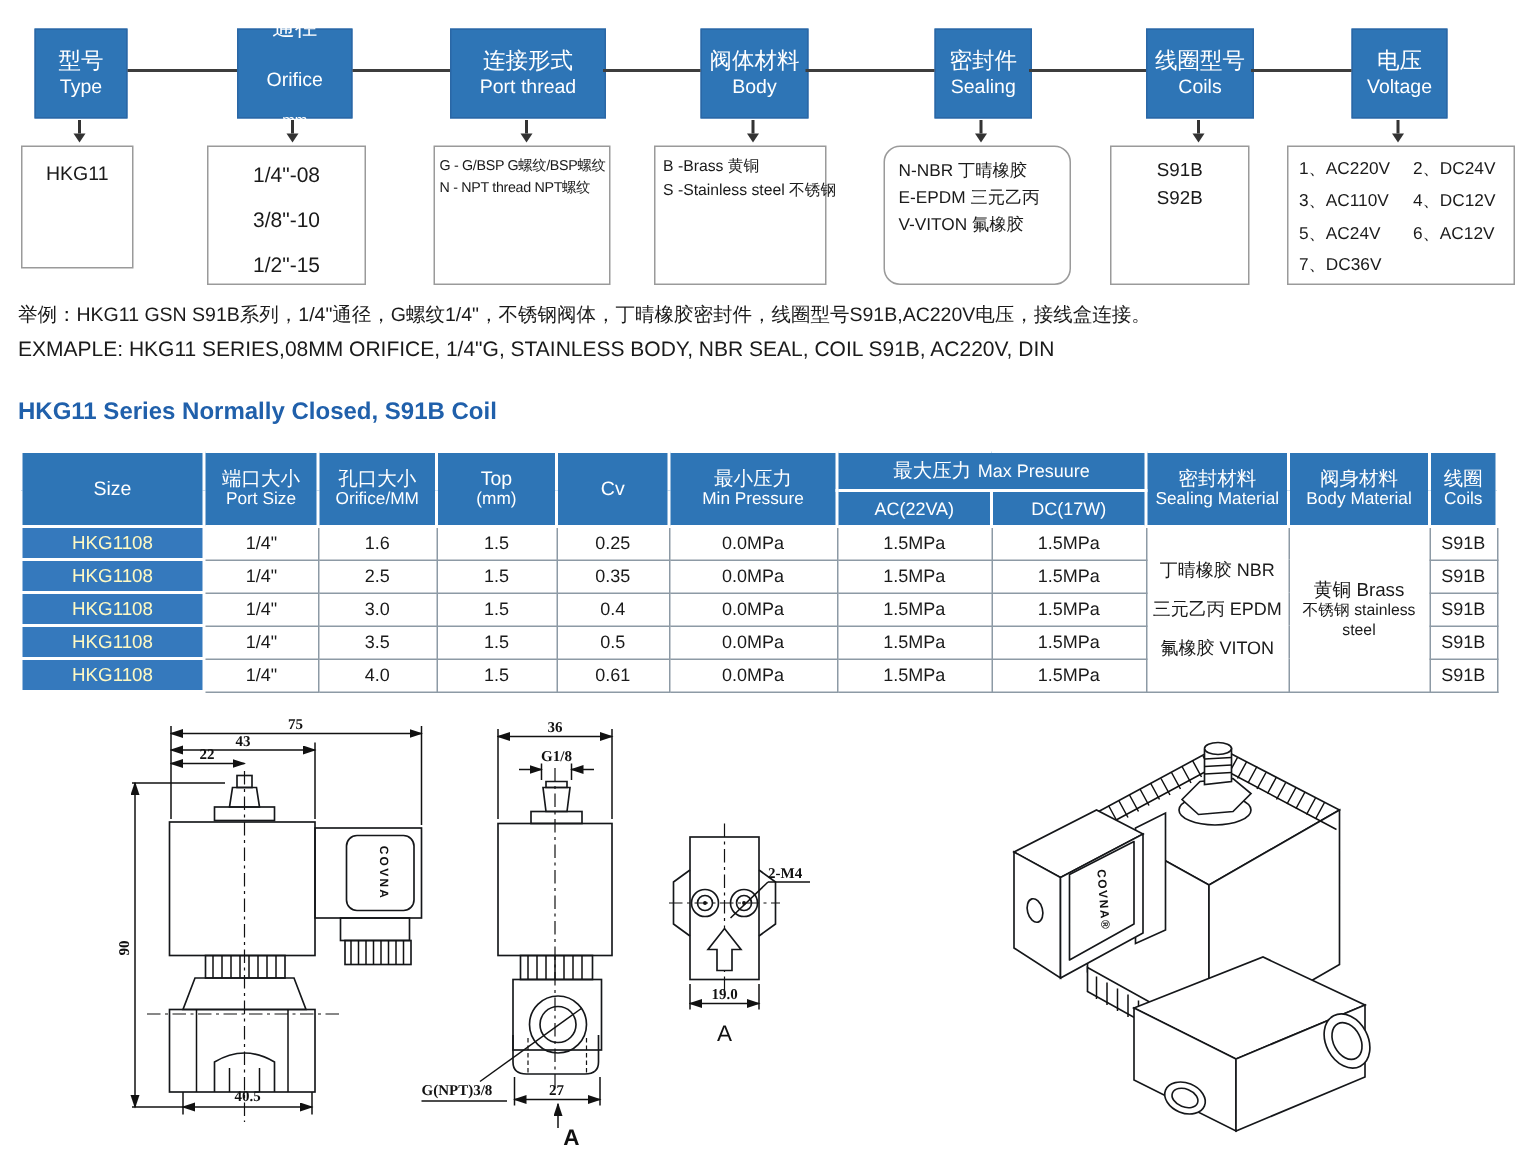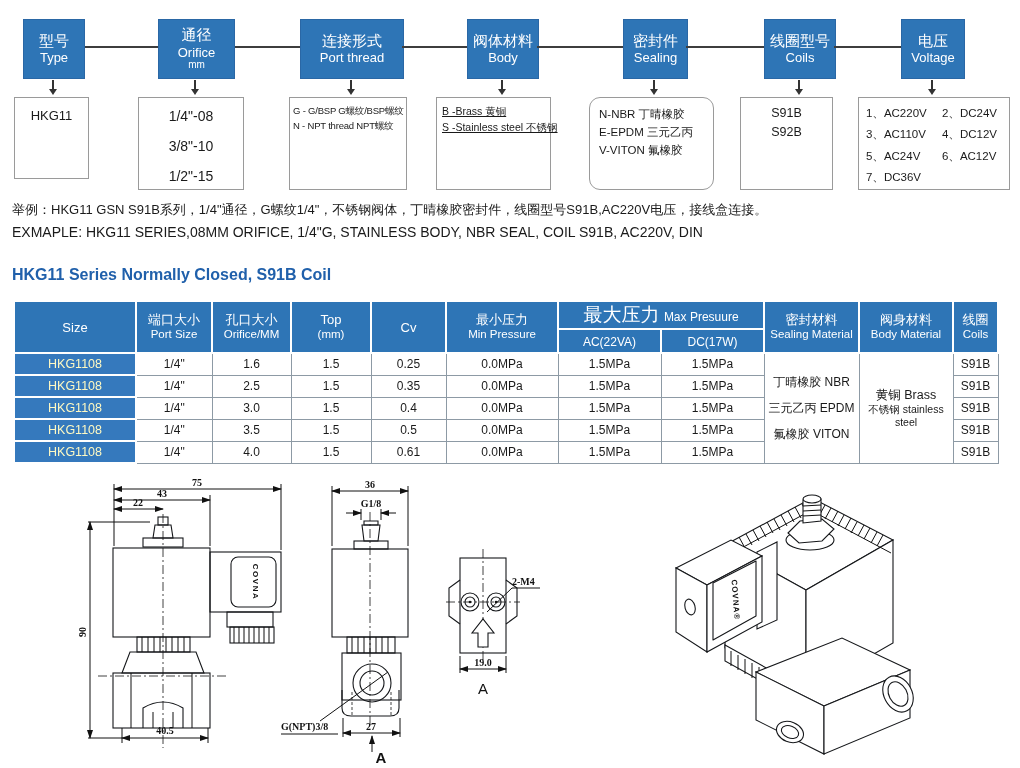--- a/index.html
+++ b/index.html
@@ -14,39 +14,39 @@
   .bluebox .sub{font-size:10px;margin-top:-2px;}
   .whitebox{position:absolute;background:#fff;border:1px solid #9a9a9a;box-sizing:border-box;}
   .hline{position:absolute;top:46px;height:2px;background:#3d3d3d;}
   .astem{position:absolute;width:2px;height:9px;background:#333;top:80px;}
   .ahead{position:absolute;width:0;height:0;border-left:4px solid transparent;
          border-right:4px solid transparent;border-top:6px solid #333;top:89px;}
   .opt{display:block;}
   .w1{text-align:center;font-size:13px;padding-top:10px;}
   .w2{text-align:center;font-size:14px;line-height:30px;padding-top:3px;}
   .w3{font-size:9.5px;line-height:15px;padding:5px 3px;white-space:nowrap;letter-spacing:-0.2px;}
-  .w4{font-size:10.5px;line-height:16px;padding:5px 5px;white-space:nowrap;text-decoration:underline;}
+  .w4{font-size:10.5px;line-height:16px;padding:5px 5px;white-space:nowrap;}
   .w5{font-size:11.5px;line-height:18px;padding:7px 9px;white-space:nowrap;}
   .w6{text-align:center;font-size:12.5px;line-height:19px;padding-top:6px;}
   .w7{display:grid;grid-template-columns:76px 1fr;font-size:11.5px;line-height:19px;
       padding:6px 0 0 7px;}
   
   .ex1{position:absolute;left:12px;top:201px;font-size:13px;}
   .ex2{position:absolute;left:12px;top:224px;font-size:14px;}
   .series-title{position:absolute;left:12px;top:266px;display:flex;align-items:baseline;gap:14px;}
   .t-cn{font-size:21px;font-weight:bold;color:#1d55a9;}
   .t-en{font-size:16px;font-weight:600;color:#2060ab;}
   
   .spec{position:absolute;left:13px;top:300px;border-collapse:collapse;table-layout:fixed;
         width:984px;}
   .spec th{background:#2e75b6;color:#fff;border:2px solid #fff;font-weight:normal;padding:0;}
   .spec .h-cn{display:block;font-size:13px;line-height:1.2;}
   .spec .h-en{display:block;font-size:11.5px;line-height:1.2;}
   .spec .h-one{font-size:13px;}
-  .spec .hi-cn{font-size:19px;}
+  .spec .hi-cn{font-size:13px;}
   .spec .hi-en{font-size:12px;}
   .spec td{border:1px solid #8d9aa5;background:#fff;text-align:center;font-size:12px;
            height:20px;padding:0;}
   .spec td.size{background:#3579bd;color:#fef9c3;border:2px solid #fff;font-size:12.5px;}
   .spec td.seal span{display:block;font-size:12px;line-height:26px;}
   .spec td.bodym .l1{display:block;font-size:12.5px;line-height:16px;}
   .spec td.bodym .l2{display:block;font-size:10.5px;line-height:13px;}
   
   #draw{position:absolute;left:0;top:455px;}
   .ln{stroke:#111;stroke-width:1;fill:none;}
@@ -62,21 +62,21 @@
 </style>
 </head>
 <body>
 
 <div>
 
   <div class="bluebox" style="left:23px;top:19px;width:60px;height:58px;">
     <span class="cn">型号</span>
     <span class="en">Type</span>
   </div>
-  <div class="bluebox" style="left:158px;top:19px;width:75px;height:58px;">
+  <div class="bluebox" style="left:158px;top:19px;width:75px;height:58px;gap:16px;">
     <span class="cn">通径</span>
     <span class="en">Orifice</span>
     <span class="sub">mm</span>
   </div>
   <div class="bluebox" style="left:300px;top:19px;width:102px;height:58px;">
     <span class="cn">连接形式</span>
     <span class="en">Port thread</span>
   </div>
   <div class="bluebox" style="left:467px;top:19px;width:70px;height:58px;">
     <span class="cn">阀体材料</span>

